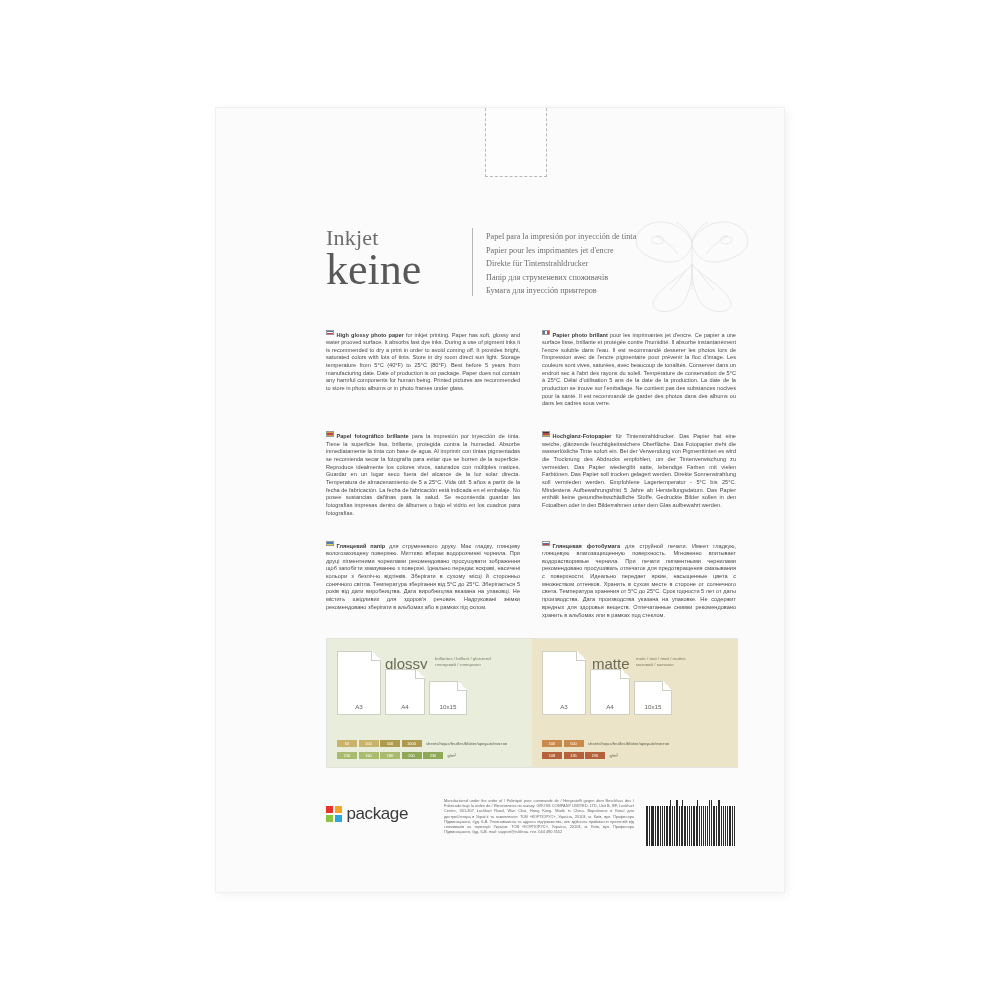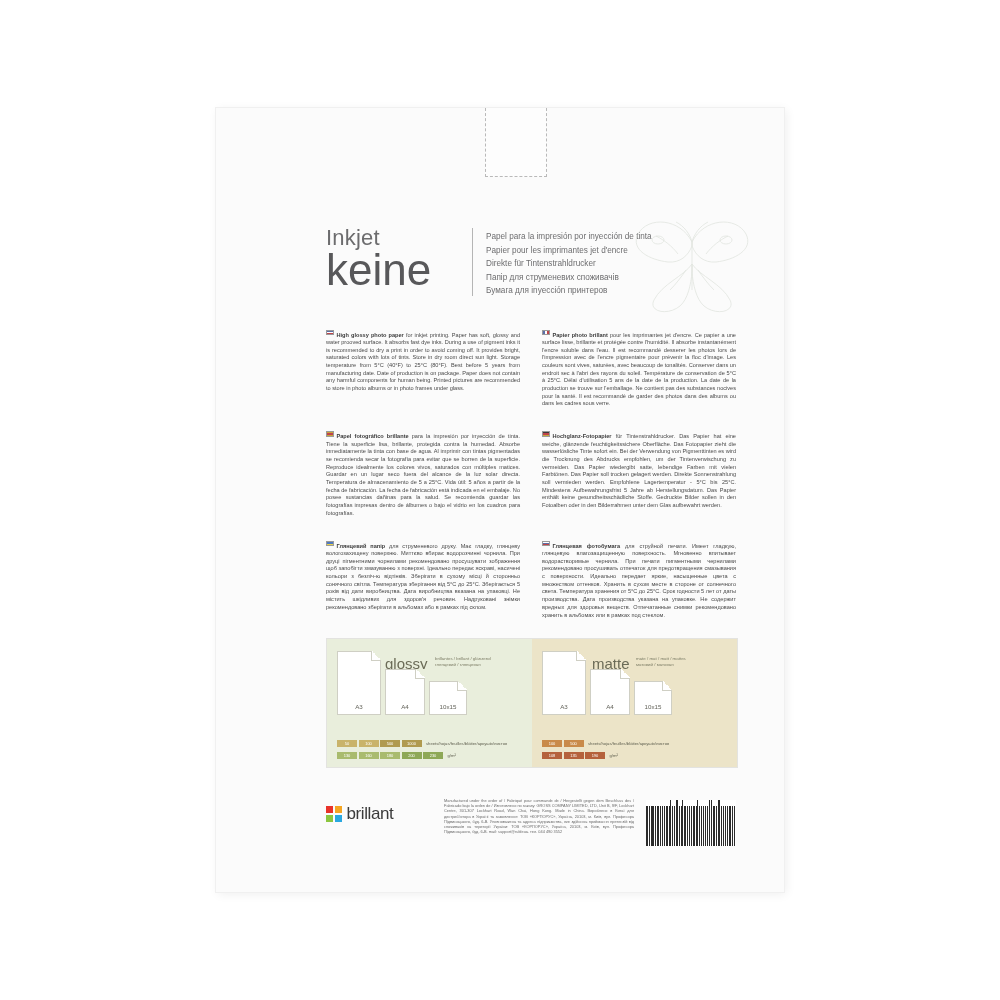--- a/index.html
+++ b/index.html
@@ -40,20 +40,21 @@
     background: #fdfdfd;
   }
 
   
   #titleblock {
     position: absolute;
     left: 110px;
     top: 118px;
     width: 410px;
     height: 80px;
+    font-family: Liberation Serif, serif;
   }
   .title-left {
     position: absolute;
     left: 0;
     top: 0;
     width: 138px;
     text-align: left;
     color: #58585a;
   }
   .title-inkjet {
@@ -438,21 +439,21 @@
     </div>
 
     <div id="footer">
       <div id="logo">
         <span id="logo-mark">
           <i style="background:#e8332a"></i>
             <i style="background:#f5a623"></i>
           <i style="background:#8cc63f"></i>
             <i style="background:#29a8e0"></i>
         </span>
-        <span id="logo-text">brillant</span>
+        <span id="logo-text">package</span>
       </div>
       <div id="legal">Manufactured under the order of / Fabriqué pour commande de / Hergestellt gegen dem Beschluss des / Fabricado bajo la orden de / Изготовлено по заказу: GROSS COMPANY LIMITED, LTD, Unit B, 9/F, Lockhart Centre, 301-307 Lockhart Road, Wan Chai, Hong Kong. Made in China. Вироблено в Китаї для дистриб'ютора в Україні та замовлення: ТОВ «КОРПОРУС», Україна, 20103, м. Київ, вул. Професора Підвисоцького, буд. 6-В. Уповноважена та адреса підприємства, яке здійснює приймання претензій від споживачів на території України: ТОВ «КОРПОРУС», Україна, 20103, м. Київ, вул. Професора Підвисоцького, буд. 6-В. mail: support@rubleua. тел. 044 490 3552</div>
       <div id="barcode">
           <span style="width: 1px; height: 88%;"></span>
           <span style="width: 1px; height: 88%;"></span>
           <span style="width: 2px; height: 88%;"></span>
           <span style="width: 1px; height: 88%;"></span>
           <span style="width: 3px; height: 88%;"></span>
           <span style="width: 3px; height: 88%;"></span>
           <span style="width: 3px; height: 88%;"></span>

